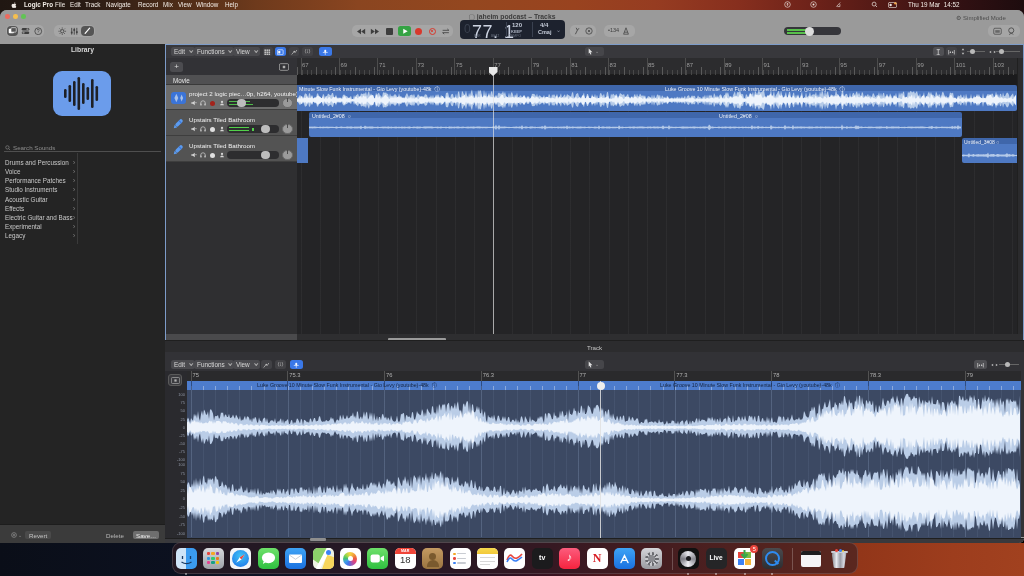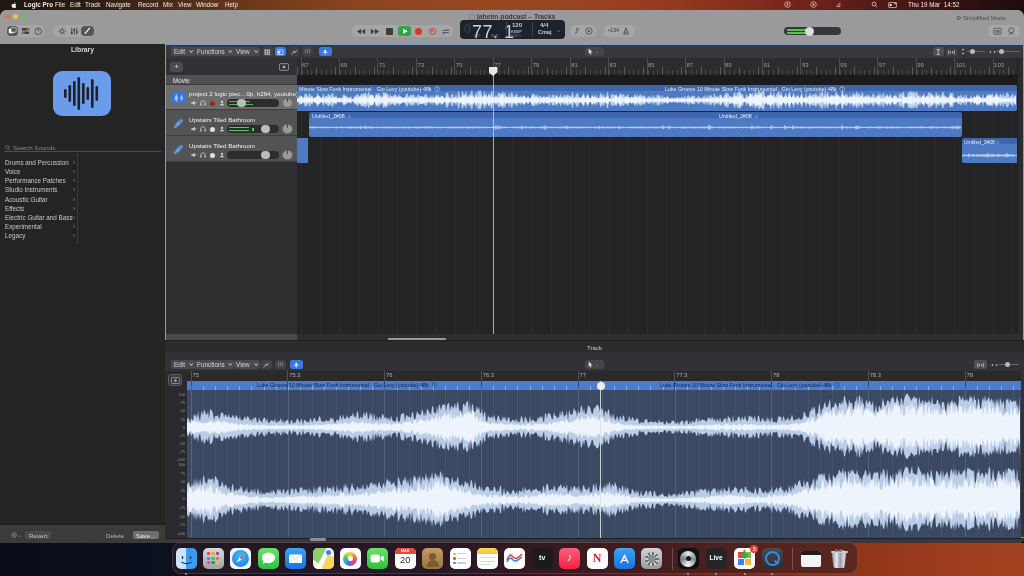--- a/index.html
+++ b/index.html
@@ -681,21 +681,21 @@
       <div style="position:absolute;inset:0;border-radius:5px;background:linear-gradient(180deg,#6ee06a,#2fc140)"></div>
       <svg viewBox="0 0 21 21" style="position:absolute;inset:0">
         <rect x="3.6" y="6.6" width="9.2" height="7.8" rx="2" fill="#fff"></rect>
         <path d="M13.6 9.5 L17 7.4 V13.6 L13.6 11.5 Z" fill="#fff"></path>
       </svg>
     </div>
     <div class="dicon" style="left:221.7px">
       <div style="position:absolute;inset:0;border-radius:5px;background:#fff"></div>
       <div style="position:absolute;left:0;top:0;right:0;height:5.5px;border-radius:5px 5px 0 0;background:#f04438"></div>
       <div style="position:absolute;left:0;top:0.8px;width:100%;text-align:center;font-size:3.6px;color:#fff;font-weight:bold">MAR</div>
-      <div style="position:absolute;left:0;top:6px;width:100%;text-align:center;font-size:9.5px;color:#333;font-weight:300">20</div>
+      <div style="position:absolute;left:0;top:6px;width:100%;text-align:center;font-size:9.5px;color:#333;font-weight:300">18</div>
     </div>
     <div class="dicon" style="left:249.1px">
       <div style="position:absolute;inset:0;border-radius:5px;background:linear-gradient(180deg,#c49a62,#9a7440)"></div>
       <div style="position:absolute;left:7px;top:4.5px;width:7px;height:7px;border-radius:50%;background:#7a5a2e"></div>
       <div style="position:absolute;left:4.5px;top:12px;width:12px;height:7px;border-radius:6px 6px 0 0;background:#7a5a2e"></div>
     </div>
     <div class="dicon" style="left:276.5px">
       <div style="position:absolute;inset:0;border-radius:5px;background:#fff"></div>
       <div style="position:absolute;left:3.5px;top:4.5px;width:2.6px;height:2.6px;border-radius:50%;background:#f5a623"></div>
       <div style="position:absolute;left:7.5px;top:5.1px;width:9px;height:1.4px;border-radius:1px;background:#c9ccd2"></div>

